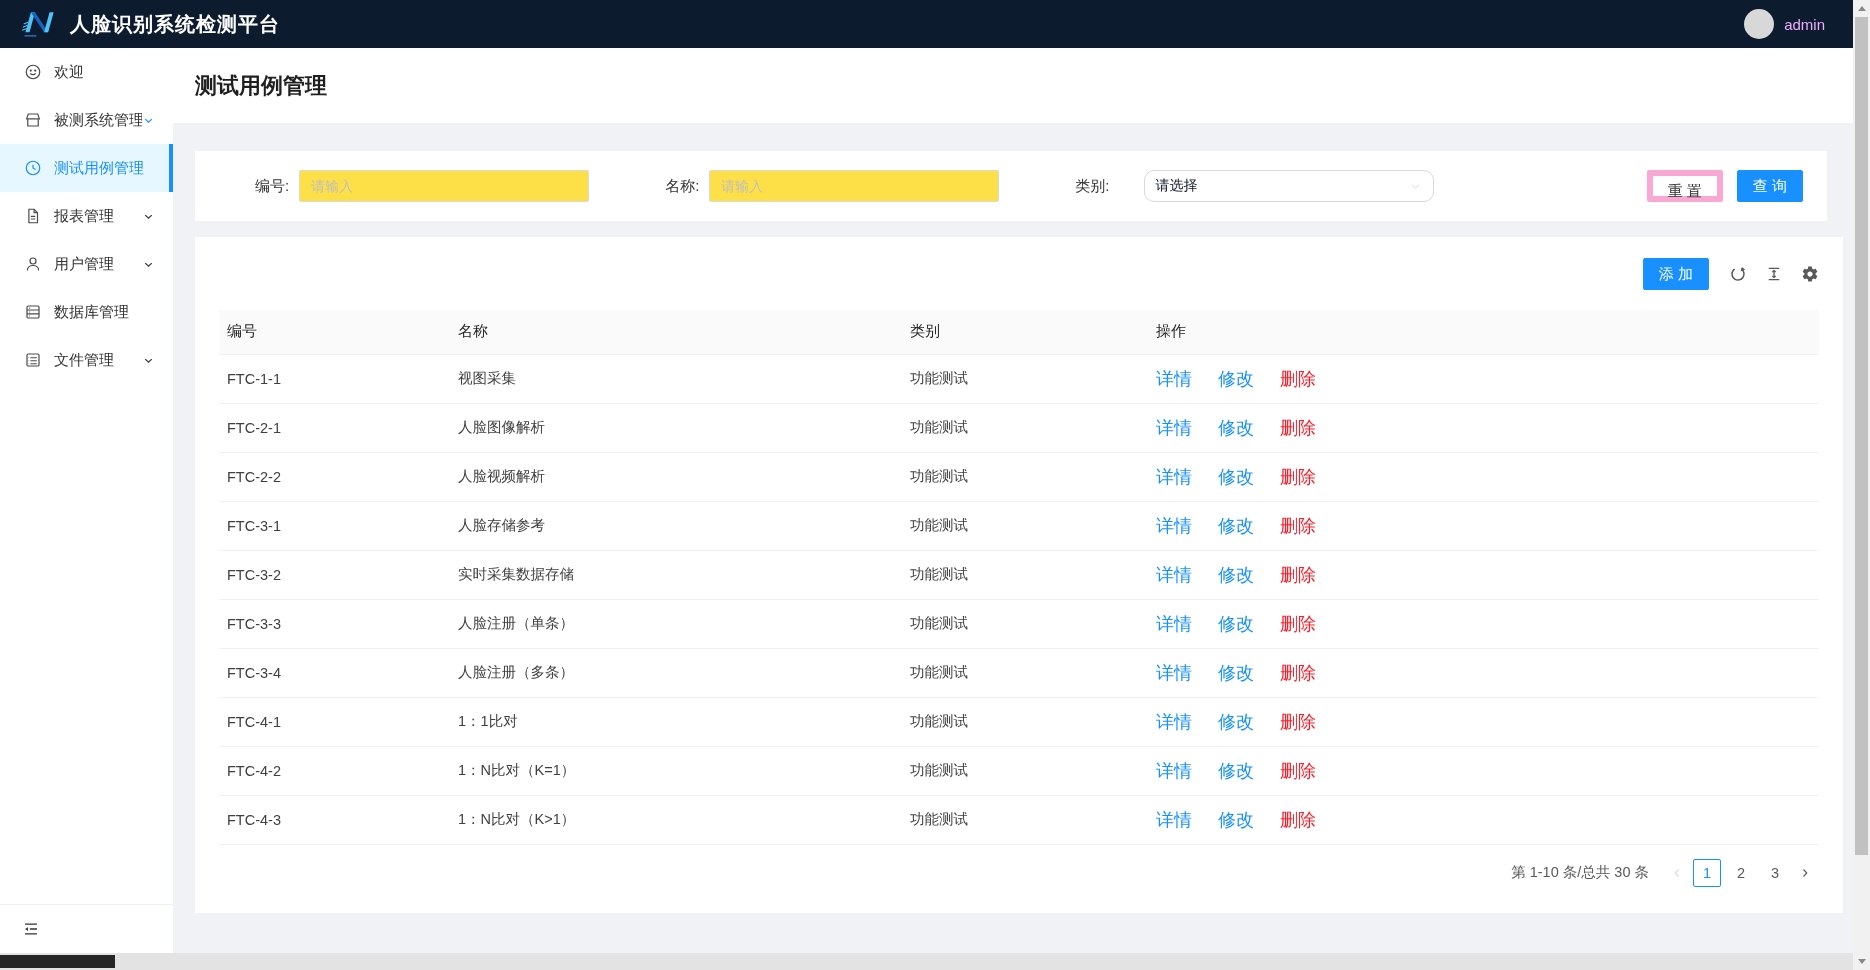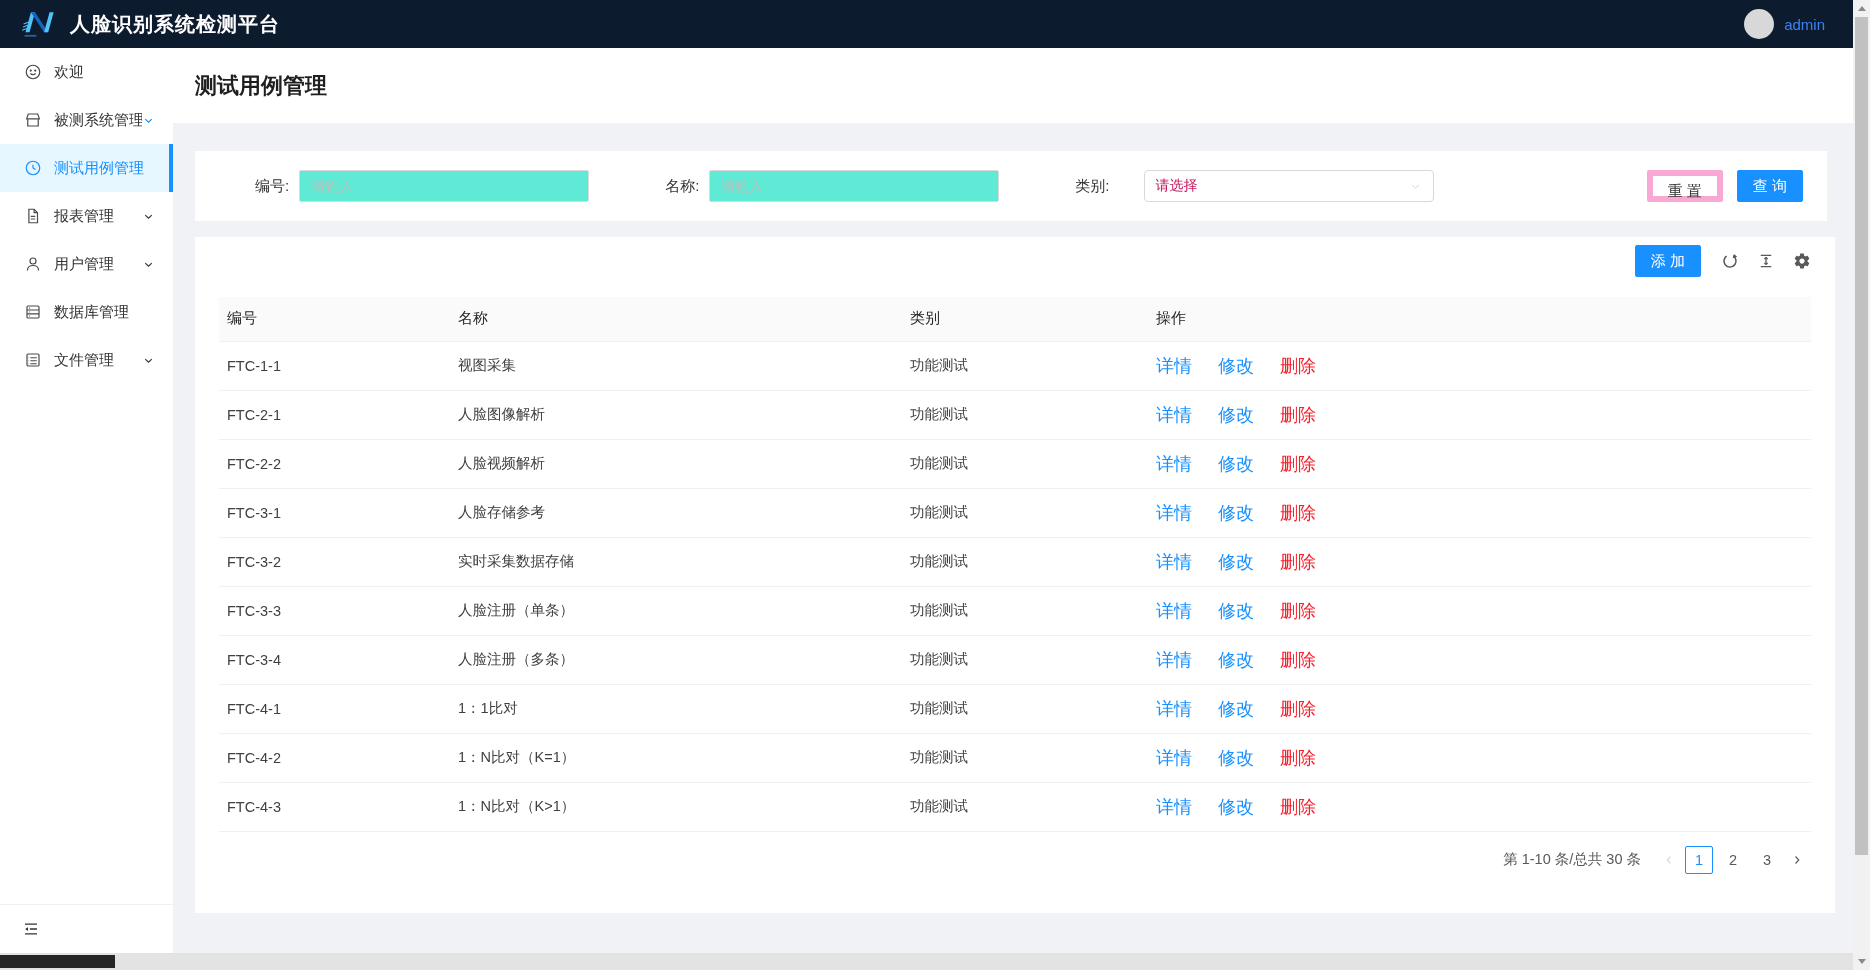--- a/index.html
+++ b/index.html
@@ -13,21 +13,21 @@
 
   
   header {
     width:1853px; height:48px; background:#0d1b2e;
     display:flex; align-items:center; padding-left:20px;
   }
   .logo { width:40px; height:36px; display:flex; align-items:center; justify-content:center; }
   .app-title { color:#fff; font-size:20px; font-weight:bold; margin-left:10px; letter-spacing:1px; }
   .header-right { margin-left:auto; display:flex; align-items:center; gap:10px; padding-right:28px; }
   .avatar { width:30px; height:30px; border-radius:50%; background:#d8d8d8; cursor:pointer; }
-  .username { color:#3b82f6; font-size:15px; cursor:pointer; }
+  .username { color:#f0abfc; font-size:15px; cursor:pointer; }
 
   
   .body-row { display:flex; width:1853px; height:905px; }
 
   
   aside { width:173px; flex:none; background:#fff; position:relative; }
   .menu-item { height:48px; display:flex; align-items:center; padding:0 18px 0 24px; font-size:15px; color:#333; cursor:pointer; }
   .mi-icon { width:18px; height:18px; margin-right:12px; color:#4a4a4a; display:inline-flex; flex:none; }
   .mi-icon svg { width:100%; height:100%; }
   .mi-label { flex:1; white-space:nowrap; overflow:hidden; }
@@ -49,40 +49,40 @@
   .page-title-bar h1 { margin:0; font-size:22px; font-weight:bold; color:#1f1f1f; }
 
   .filter-card {
     margin:28px 26px 0 22px; height:70px; background:#fff;
     display:flex; align-items:center; padding:0 24px 0 60px;
   }
   .field { display:flex; align-items:center; margin-right:76px; }
   .field label { font-size:15px; color:#333; margin-right:10px; white-space:nowrap; }
   .field input {
     width:290px; height:32px; border:1px solid #d9d9d9; border-radius:2px;
-    padding:0 11px; font-size:14px; color:#333; outline:none; font-family:inherit; background:#5eead4;
+    padding:0 11px; font-size:14px; color:#333; outline:none; font-family:inherit; background:#fde047;
   }
   .field input::placeholder { color:#bfbfbf; }
   .select {
-    width:290px; height:32px; border:1px solid #d9d9d9; border-radius:4px; background:#fff;
+    width:290px; height:32px; border:1px solid #d9d9d9; border-radius:10px; background:#fff;
     display:flex; align-items:center; justify-content:space-between; padding:0 11px;
-    font-size:14px; color:#be185d; cursor:pointer;
+    font-size:14px; color:#0f172a; cursor:pointer;
   }
   .select .chev { width:13px; height:13px; color:#c9c9c9; display:inline-flex; }
   .select .chev svg { width:100%; height:100%; }
   .filter-buttons { margin-left:auto; display:flex; gap:14px; }
 
   .btn {
     height:32px; border-radius:2px; font-size:15px; padding:0 15px; cursor:pointer;
     font-family:inherit; line-height:30px;
   }
   .btn.default { background:#fff; border:6px solid #f9a8d4; color:#333; }
   .btn.primary { background:#1890ff; border:1px solid #1890ff; color:#fff; }
 
-  .main-card { margin:16px 18px 0 22px; height:676px; background:#fff; padding:8px 24px 0; }
+  .main-card { margin:16px 10px 0 22px; height:676px; background:#fff; padding:21px 24px 0; }
   .card-toolbar { display:flex; justify-content:flex-end; align-items:center; height:32px; }
   .toolbar-icons { display:flex; align-items:center; gap:18px; margin-left:20px; }
   .tool-icon { width:18px; height:18px; color:#595959; cursor:pointer; display:inline-flex; }
   .tool-icon svg { width:100%; height:100%; }
 
   table { width:100%; border-collapse:collapse; margin-top:20px; table-layout:fixed; }
   thead th {
     background:#fafafa; height:44px; text-align:left; padding:0 8px;
     font-size:15px; color:#262626; font-weight:500; border-bottom:1px solid #f0f0f0;
   }

